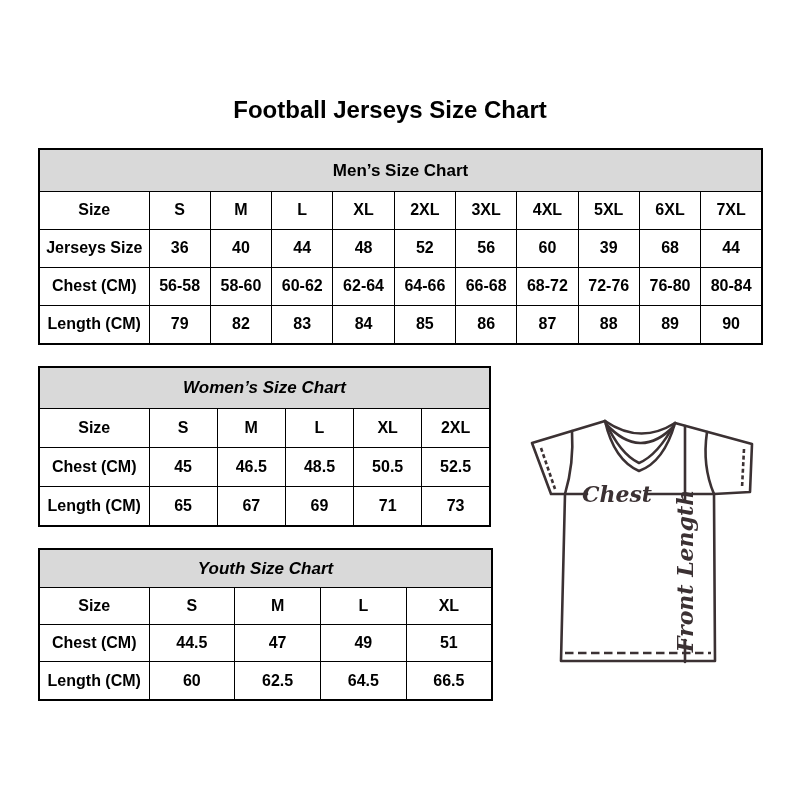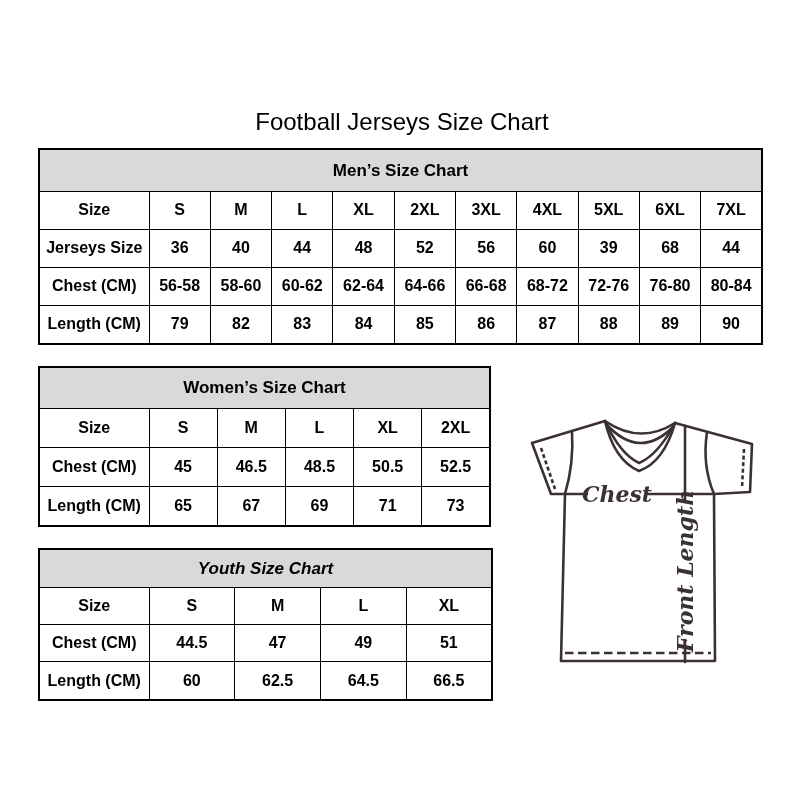--- a/index.html
+++ b/index.html
@@ -2,42 +2,42 @@
 <html style="--background: #ffffff; --header-bg: #d9d9d9; --border: #000000; --text: #000000; --line: #3b3133;"><head>
 <meta charset="utf-8">
 <style>
   html,body{margin:0;padding:0;background:#fff;}
   .page{
     position:relative;width:800px;height:800px;background:var(--background,#fff);
     font-family:"Liberation Sans",sans-serif;overflow:hidden;
   }
   
   .title{
-    position:absolute;left:0;top:96px;width:780px;margin:12px;
-    text-align:center;font-size:24px;line-height:28px;font-weight:normal;
+    position:absolute;left:0;top:96px;width:780px;margin:0;
+    text-align:center;font-size:24px;line-height:28px;font-weight:bold;
     color:var(--text,#000);
   }
   
   table.size-table{
     position:absolute;border-collapse:collapse;table-layout:fixed;
     background:#fff;border:2px solid var(--border,#000);
   }
   .size-table th,.size-table td{
     border:1.5px solid var(--border,#000);
     font-weight:bold;text-align:center;vertical-align:middle;
     font-size:16px;color:var(--text,#000);padding:0;
   }
   .size-table th.section-header{
     background:var(--header-bg,#d9d9d9);font-size:17px;margin-top:36px;
   }
   .label-col{width:110px;}
   #size-table-0{left:38px;top:148px;width:725px;height:197px;}
   #size-table-0 .section-header{height:41px;}
   #size-table-1{left:38px;top:366px;width:453px;height:161px;}
-  #size-table-1 .section-header{height:40px;}
+  #size-table-1 .section-header{height:40px;font-style:italic;}
   #size-table-2{left:38px;top:548px;width:455px;height:153px;}
   #size-table-2 .section-header{height:37px;font-style:italic;}
   
   .jersey{position:absolute;left:508px;top:416px;width:262px;height:252px;}
   .jersey path,.jersey line{
     fill:none;stroke:var(--line,#3b3133);stroke-width:2.6;
     stroke-linejoin:round;stroke-linecap:round;
   }
   .jersey .stitch{stroke-linecap:butt;}
   .jersey text{

